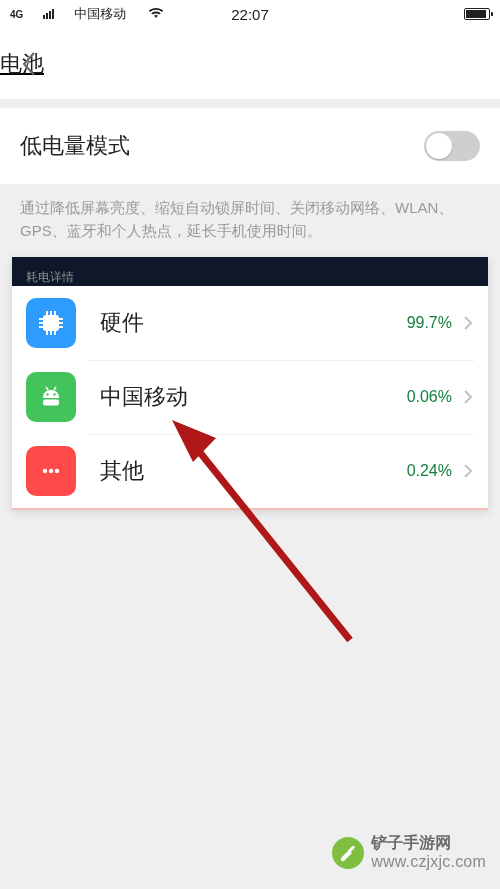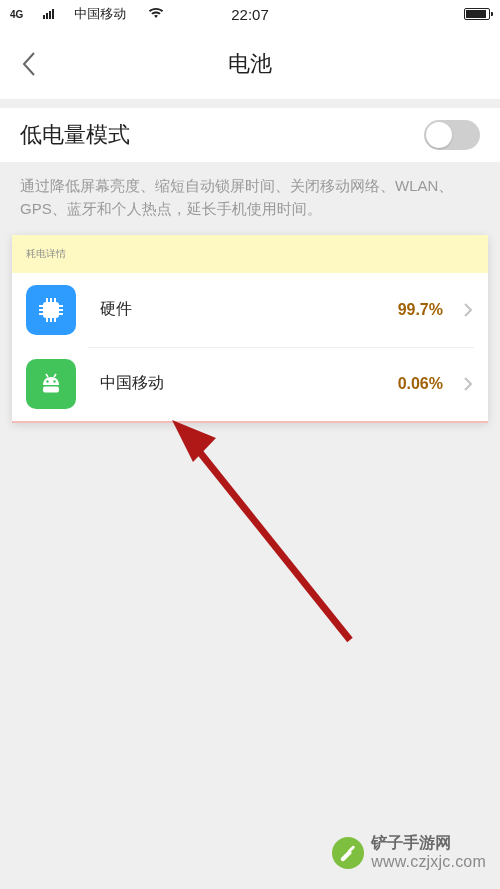--- a/index.html
+++ b/index.html
@@ -14,44 +14,44 @@
   .signal-bars span:nth-child(1){height:4px;} .signal-bars span:nth-child(2){height:6px;}
   .signal-bars span:nth-child(3){height:8px;} .signal-bars span:nth-child(4){height:10px;}
   .status-center { position:absolute; left:50%; transform:translateX(-50%); font-size:15px; }
   .status-right { margin-left:auto; display:flex; align-items:center; }
   .battery-icon { width:26px; height:12px; border:1.5px solid #222; border-radius:2px; position:relative; }
   .battery-icon:after { content:""; position:absolute; right:-4px; top:3px; width:2px; height:4px; background:#222; border-radius:0 1px 1px 0;}
   .battery-fill { position:absolute; left:1px; top:1px; bottom:1px; width:85%; background:#222; }
   .wifi-icon { margin-left:4px; }
 
   
-  .nav-bar { height: 72px; background:#fff; display:flex; align-items:center; justify-content:center; position:relative; border-bottom:1px solid #eee;}
+  .nav-bar { height: 72px; background:#fff; display:flex; align-items:center; position:relative; border-bottom:1px solid #eee;text-decoration:underline;}
   .back-btn { position:absolute; left:14px; top:50%; transform:translateY(-50%); width:30px; height:30px; display:flex; align-items:center; justify-content:center;}
   .nav-title { font-size:22px; color:#222; font-weight:400; }
 
   
   .section-gap { height:8px; background:#efefef; }
-  .lp-row { background:#fff; display:flex; align-items:center; padding:3px 20px; height:54px; }
+  .lp-row { background:#fff; display:flex; align-items:center; padding:3px 20px; height:76px; }
   .lp-label { font-size:22px; color:#222; flex:1; }
   .toggle { width:56px; height:30px; border-radius:15px; background:#cfcfcf; position:relative; }
   .toggle-knob { position:absolute; top:2px; left:2px; width:26px; height:26px; border-radius:50%; background:#fff; box-shadow:0 1px 2px rgba(0,0,0,0.2);}
   .lp-desc { padding:12px 20px 14px; font-size:15px; color:#9a9a9a; line-height:1.55; background:#efefef; }
 
   
   .card-wrap { padding:0 12px; }
   .card { background:#fff; box-shadow:0 2px 10px rgba(0,0,0,0.12); border-radius:2px; }
-  .card-header { padding:12px 14px 12px; font-size:10px; color:#8c8c8c; background:#fef9c3; }
+  .card-header { padding:12px 14px 0; font-size:12px; color:#8c8c8c; background:#0f172a; }
   .usage-row { display:flex; align-items:center; padding:12px 14px; position:relative; }
   .usage-row + .usage-row:before { content:""; position:absolute; left:76px; right:14px; top:0; height:1px; background:#eee;}
   .app-icon { width:50px; height:50px; border-radius:10px; display:flex; align-items:center; justify-content:center; }
   .app-icon.hardware { background:#2e9bff; }
   .app-icon.system   { background:#43c45b; }
   .app-icon.other    { background:#ff4a4a; }
-  .row-label { font-size:16px; color:#222; margin-left:24px; flex:1;}
-  .row-value { font-size:16px; color:#a16207; margin-right:19px;font-weight:bold;}
+  .row-label { font-size:22px; color:#222; margin-left:24px; flex:1;}
+  .row-value { font-size:16px; color:#15803d; margin-right:10px;}
   .row-chevron { color:#c2c2c2; }
   .card-bottom-line { height:2px; background:#e86f62; opacity:.45; }
 
   
   .arrow-svg { position:absolute; left:160px; top:410px; pointer-events:none; }
 
   
   .watermark { position:absolute; right:14px; bottom:18px; display:flex; align-items:center; gap:6px; }
   .wm-logo { width:34px; height:34px; }
   .wm-text { display:flex; flex-direction:column; line-height:1.15; }
@@ -146,20 +146,34 @@
             <rect x="7" y="17.5" width="16" height="6" rx="2" fill="#fff"></rect>
           </svg>
       </div>
       <div class="row-label">中国移动</div>
       <div class="row-value">0.06%</div>
       <svg class="row-chevron" width="12" height="18" viewBox="0 0 12 18">
           <polyline points="3,3 9,9 3,15" fill="none" stroke="#c2c2c2" stroke-width="2"></polyline>
         </svg>
     </div>
 
+    <div class="usage-row">
+      <div class="app-icon other">
+        <svg width="30" height="30" viewBox="0 0 30 30">
+            <circle cx="9" cy="15" r="2.2" fill="#fff"></circle>
+            <circle cx="15" cy="15" r="2.2" fill="#fff"></circle>
+            <circle cx="21" cy="15" r="2.2" fill="#fff"></circle>
+          </svg>
+      </div>
+      <div class="row-label">其他</div>
+      <div class="row-value">0.24%</div>
+      <svg class="row-chevron" width="12" height="18" viewBox="0 0 12 18">
+          <polyline points="3,3 9,9 3,15" fill="none" stroke="#c2c2c2" stroke-width="2"></polyline>
+        </svg>
+    </div>
 
     <div class="card-bottom-line"></div>
   </div>
 </div>
 
 <svg class="arrow-svg" width="220" height="250">
   <defs></defs>
   <line x1="190" y1="230" x2="30" y2="30" stroke="#b01818" stroke-width="7"></line>
   <polygon points="12,10 56,28 33,52" fill="#b01818"></polygon>
 </svg>

